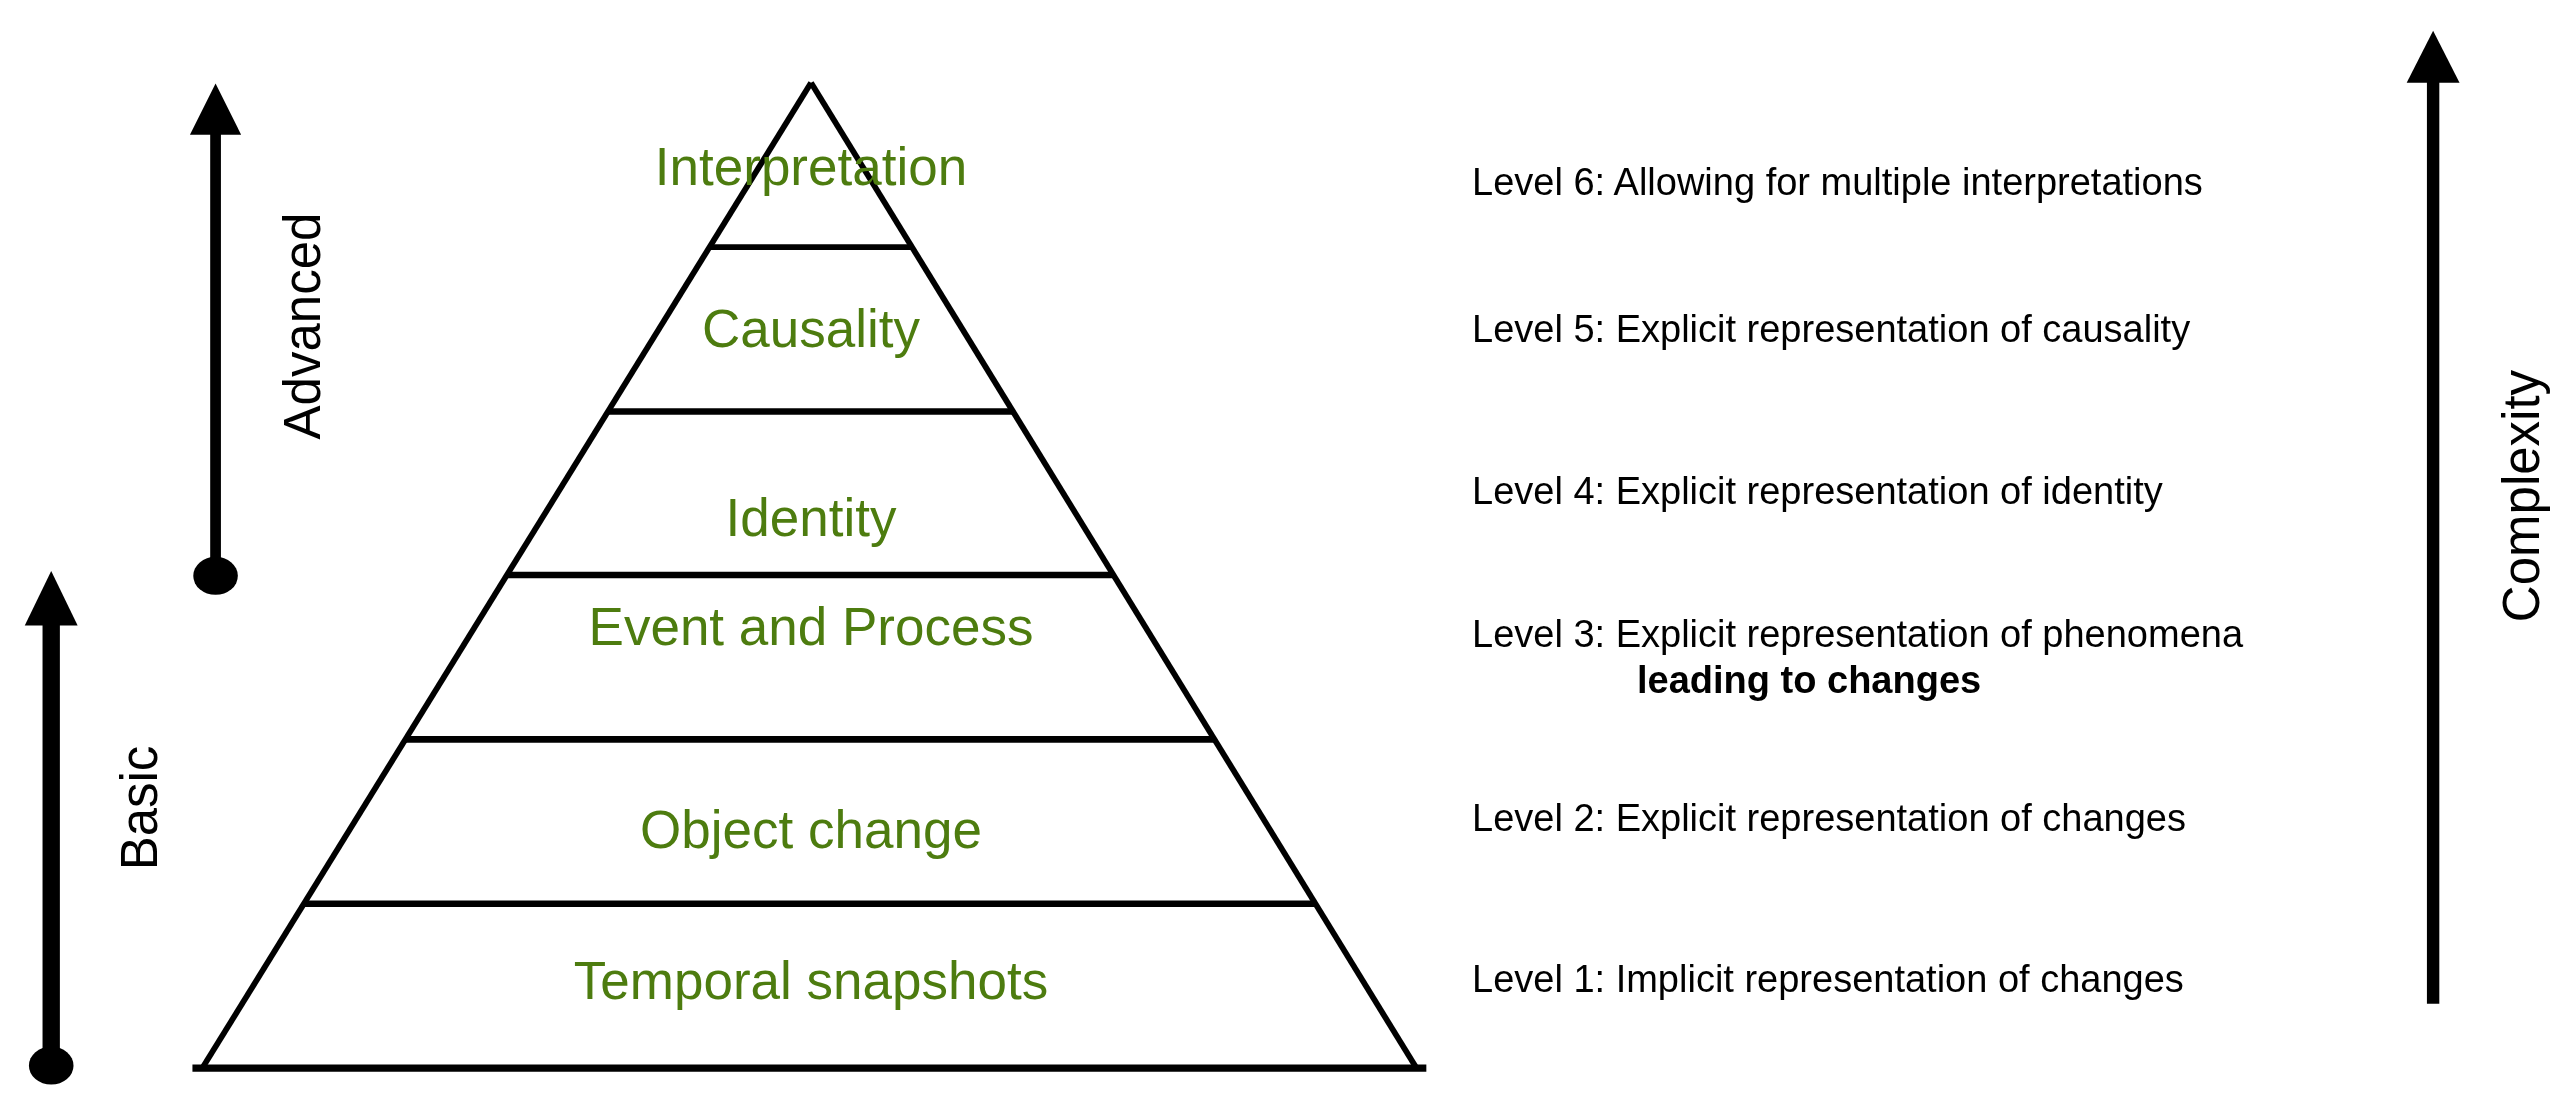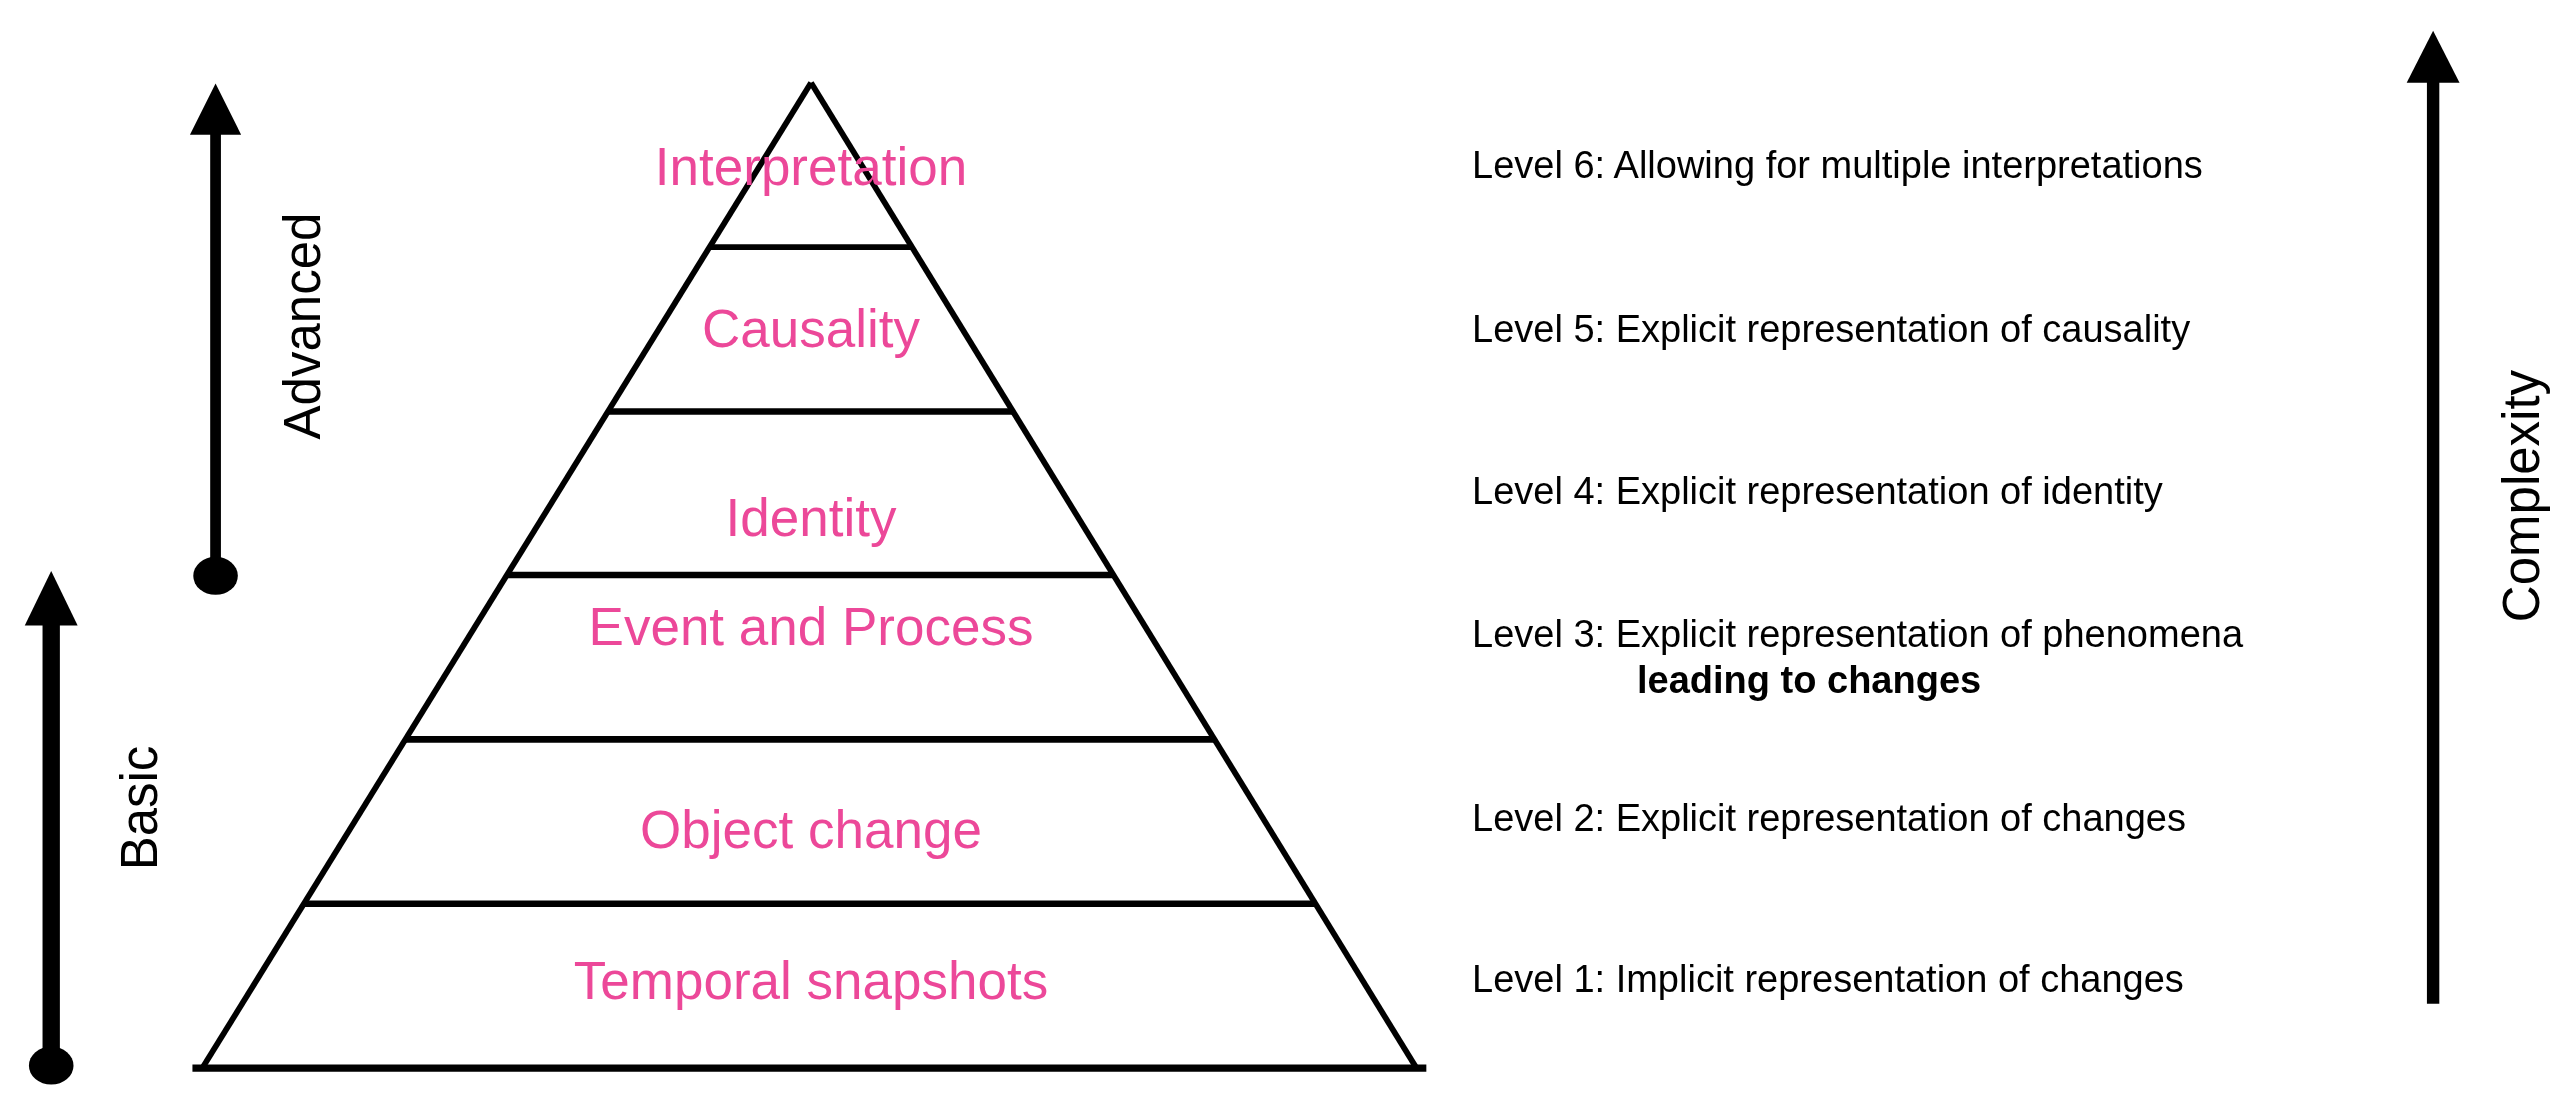--- a/index.html
+++ b/index.html
@@ -23,39 +23,39 @@
     width: 2576px;
     height: 1103px;
   }
   .band-label {
     position: absolute;
     left: 811px;
     transform: translate(-50%, -50%);
     font-size: 53px;
     line-height: 58px;
     white-space: nowrap;
-    color: #ec4899;
+    color: #4d7c0f;
   }
   .band-label-1 { top: 167px; }
   .band-label-2 { top: 329px; }
   .band-label-3 { top: 518px; text-align: right; }
   .band-label-4 { top: 627px; }
   .band-label-5 { top: 819px; margin-top: 11px; }
   .band-label-6 { top: 981px; }
 
   .desc {
     position: absolute;
     left: 1472px;
     transform: translateY(-50%);
     font-size: 38px;
     line-height: 46px;
     white-space: nowrap;
     color: #000000;
   }
-  .desc-6 { top: 165px; text-align: center; }
+  .desc-6 { top: 182px; text-align: center; }
   .desc-5 { top: 329px; text-align: center; }
   .desc-4 { top: 491px; }
   .desc-3 { top: 657px; }
   .desc-2 { top: 818px; }
   .desc-1 { top: 979px; }
   .desc .wrap-line {
     display: block;
     padding-left: 165px;
     font-weight: bold;
   }

